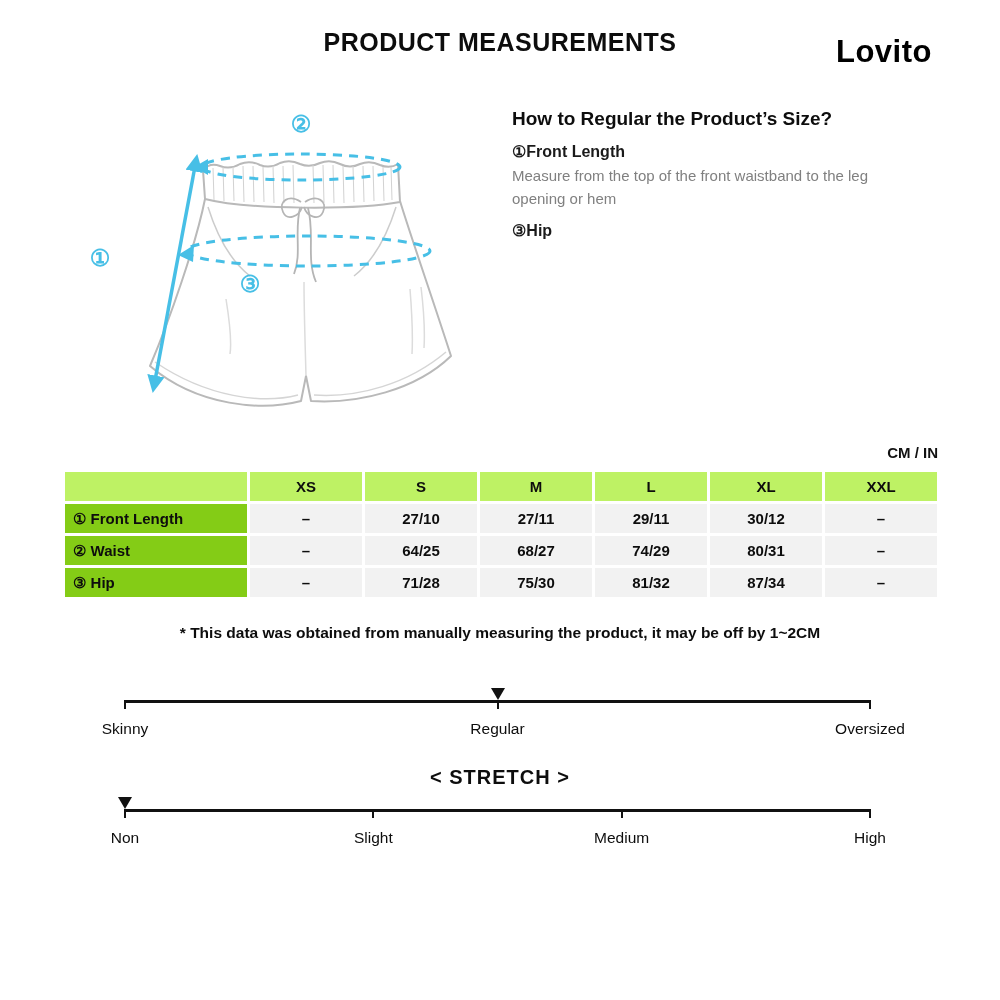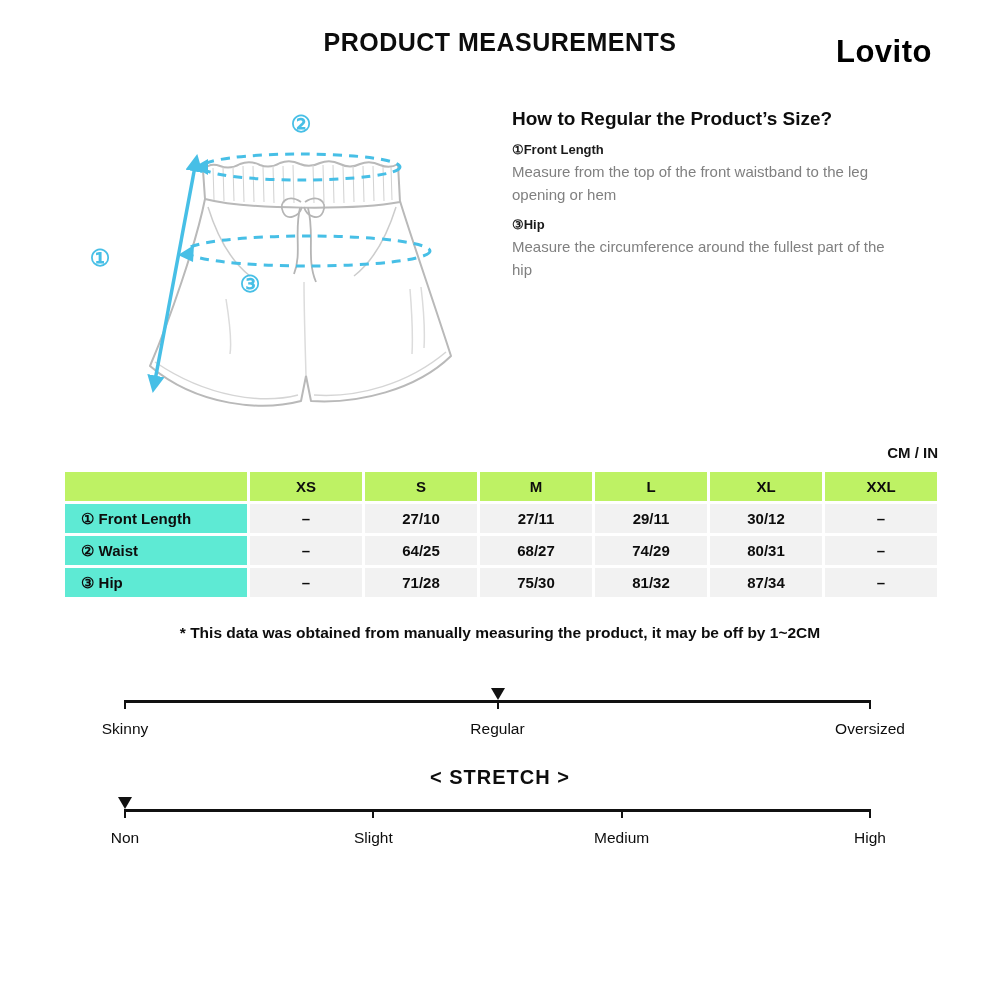--- a/index.html
+++ b/index.html
@@ -18,37 +18,37 @@
   .brand {
     position:absolute; top:34px; right:68px;
     font-size:31px; font-weight:800; letter-spacing:0.5px; color:#000;
   }
 
   .top-section { display:flex; margin-top:32px; }
   .illustration { width:512px; padding-left:58px; }
   .howto { width:430px; padding-top:4px; }
   .howto-heading { font-size:19px; font-weight:bold; color:#0d0d0d; margin-bottom:12px; }
   .howto-item { margin-bottom:10px; }
-  .howto-item-label { font-size:13px; font-weight:bold; color:#1a1a1a; margin-bottom:3px; }
+  .howto-item-label { font-size:16px; font-weight:bold; color:#1a1a1a; margin-bottom:3px; }
   .howto-item-desc { font-size:15px; color:#808080; line-height:1.55; max-width:390px; }
 
   .units-label { text-align:right; padding-right:62px; font-size:15px; font-weight:bold; margin-top:6px; }
 
   table.size-table {
     margin:8px 60px 0 62px;
     width:878px;
     border-collapse:separate; border-spacing:3px;
     table-layout:fixed;
   }
   .size-table th, .size-table td {
     font-size:15px; font-weight:bold; text-align:center; height:29px; color:#0d0d0d;
   }
   .size-table th { background:#bef264; }
   .size-table td { background:#f2f2f2; }
-  .size-table td.row-label { background:#5eead4; text-align:left; padding-left:16px; }
+  .size-table td.row-label { background:#84cc16; text-align:left; padding-left:8px; }
   .col-label { width:182px; }
   .col-size { width:112px; }
 
   .footnote { text-align:center; font-size:15.5px; font-weight:bold; margin-top:24px; color:#0d0d0d; }
 
   .slider-section { margin-top:58px; }
   .slider-section.second { margin-top:26px; }
   .slider-title { text-align:center; font-size:20px; font-weight:bold; letter-spacing:1px; color:#0d0d0d; }
   .slider { position:relative; margin:20px 130px 0 125px; height:12px; }
   .slider-line { position:absolute; top:0; left:0; right:0; height:2.5px; background:#111; }
@@ -117,21 +117,20 @@
   </div>
 
   <div class="howto">
     <div class="howto-heading">How to Regular the Product’s Size?</div>
     <div class="howto-item">
       <div class="howto-item-label">①Front Length</div>
       <div class="howto-item-desc">Measure from the top of the front waistband to the leg opening or hem</div>
     </div>
     <div class="howto-item">
       <div class="howto-item-label">③Hip</div>
-      <div class="howto-item-desc">Measure the circumference around the fullest part of the hip</div>
     </div>
   </div>
 </div>
 
 <div class="units-label">CM / IN</div>
 
 <table class="size-table">
   <colgroup>
     <col class="col-label">
       <col class="col-size">

